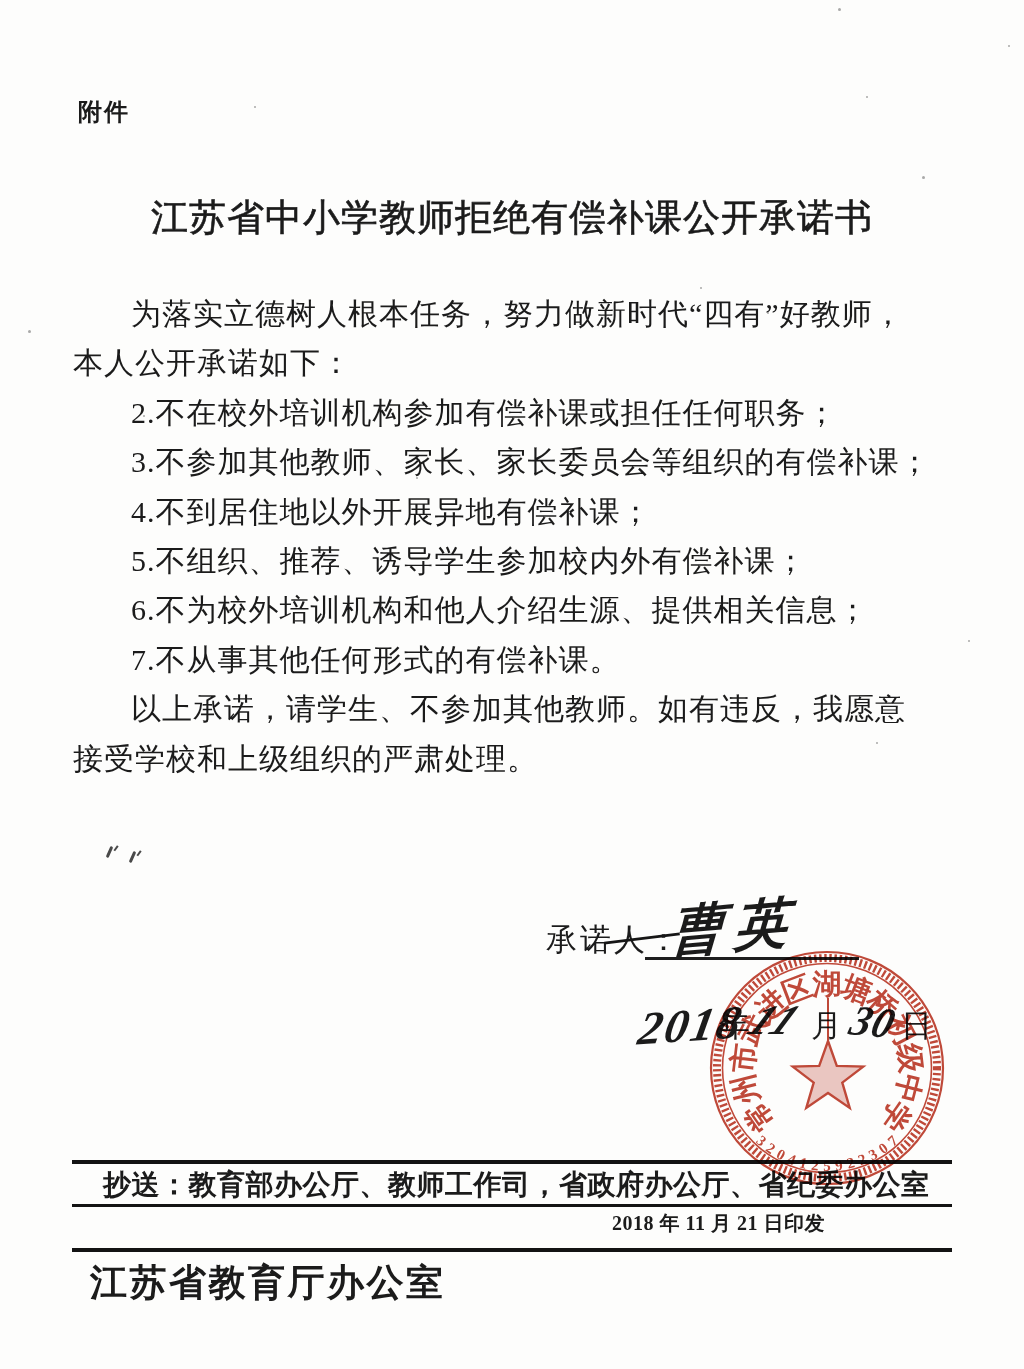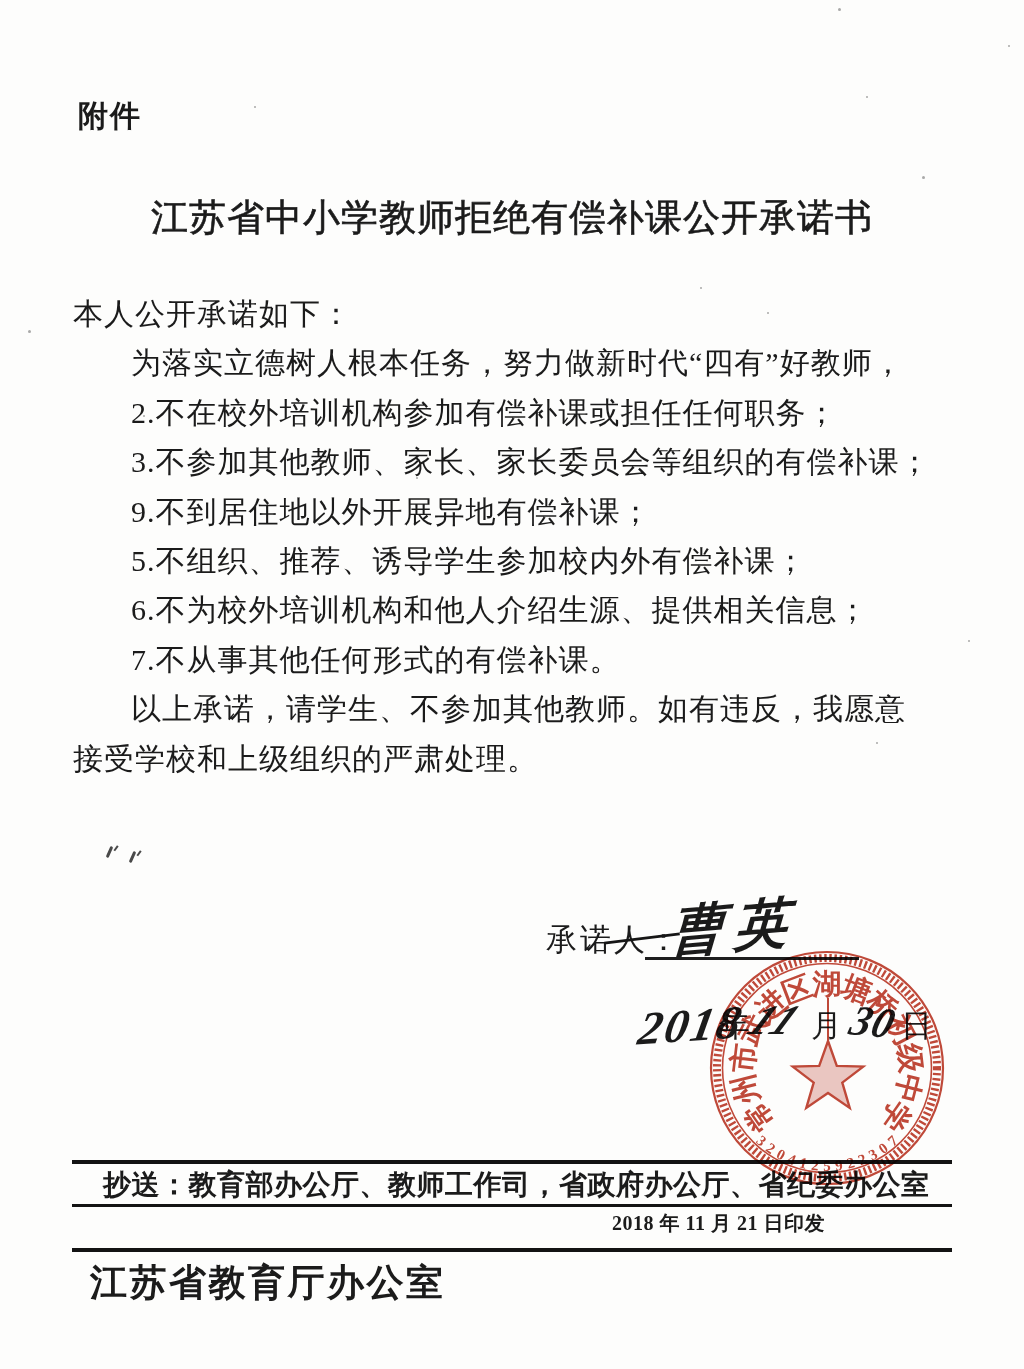--- a/index.html
+++ b/index.html
@@ -8,21 +8,21 @@
     background:#fdfdfc;
     font-family:"Liberation Serif","DejaVu Serif",serif;
     color:#1b1b1b;
   }
   .page{position:absolute;inset:0;}
 
   
   .attachment{
     position:absolute;left:78px;top:96px;
     font-family:"DejaVu Sans","Liberation Sans",sans-serif;
-    font-weight:bold;font-size:30px;letter-spacing:2px;
+    font-weight:bold;font-size:24px;letter-spacing:2px;
   }
   .doc-title{
     position:absolute;left:0;top:193px;width:1024px;text-align:center;
     font-family:"DejaVu Sans","Liberation Sans",sans-serif;
     font-weight:normal;font-size:37px;letter-spacing:1px;
     -webkit-text-stroke:0.6px #1b1b1b;
   }
 
   
   .body-block{position:absolute;left:73px;top:289px;width:880px;}
@@ -76,25 +76,25 @@
 </head>
 <body>
 
 <div class="page">
 
   <div class="attachment">附件</div>
 
   <div class="doc-title">江苏省中小学教师拒绝有偿补课公开承诺书</div>
 
   <div class="body-block">
+    <div class="body-line indent">为落实立德树人根本任务，努力做新时代“四有”好教师，</div>
     <div class="body-line">本人公开承诺如下：</div>
-    <div class="body-line indent">为落实立德树人根本任务，努力做新时代“四有”好教师，</div>
     <div class="body-line indent">2.不在校外培训机构参加有偿补课或担任任何职务；</div>
     <div class="body-line indent">3.不参加其他教师、家长、家长委员会等组织的有偿补课；</div>
-    <div class="body-line indent">9.不到居住地以外开展异地有偿补课；</div>
+    <div class="body-line indent">4.不到居住地以外开展异地有偿补课；</div>
     <div class="body-line indent">5.不组织、推荐、诱导学生参加校内外有偿补课；</div>
     <div class="body-line indent">6.不为校外培训机构和他人介绍生源、提供相关信息；</div>
     <div class="body-line indent">7.不从事其他任何形式的有偿补课。</div>
     <div class="body-line indent">以上承诺，请学生、不参加其他教师。如有违反，我愿意</div>
     <div class="body-line">接受学校和上级组织的严肃处理。</div>
   </div>
 
   <div class="sig-label">承诺人：</div>
   <div class="sig-lead"></div>
   <div class="sig-name">曹英</div>

